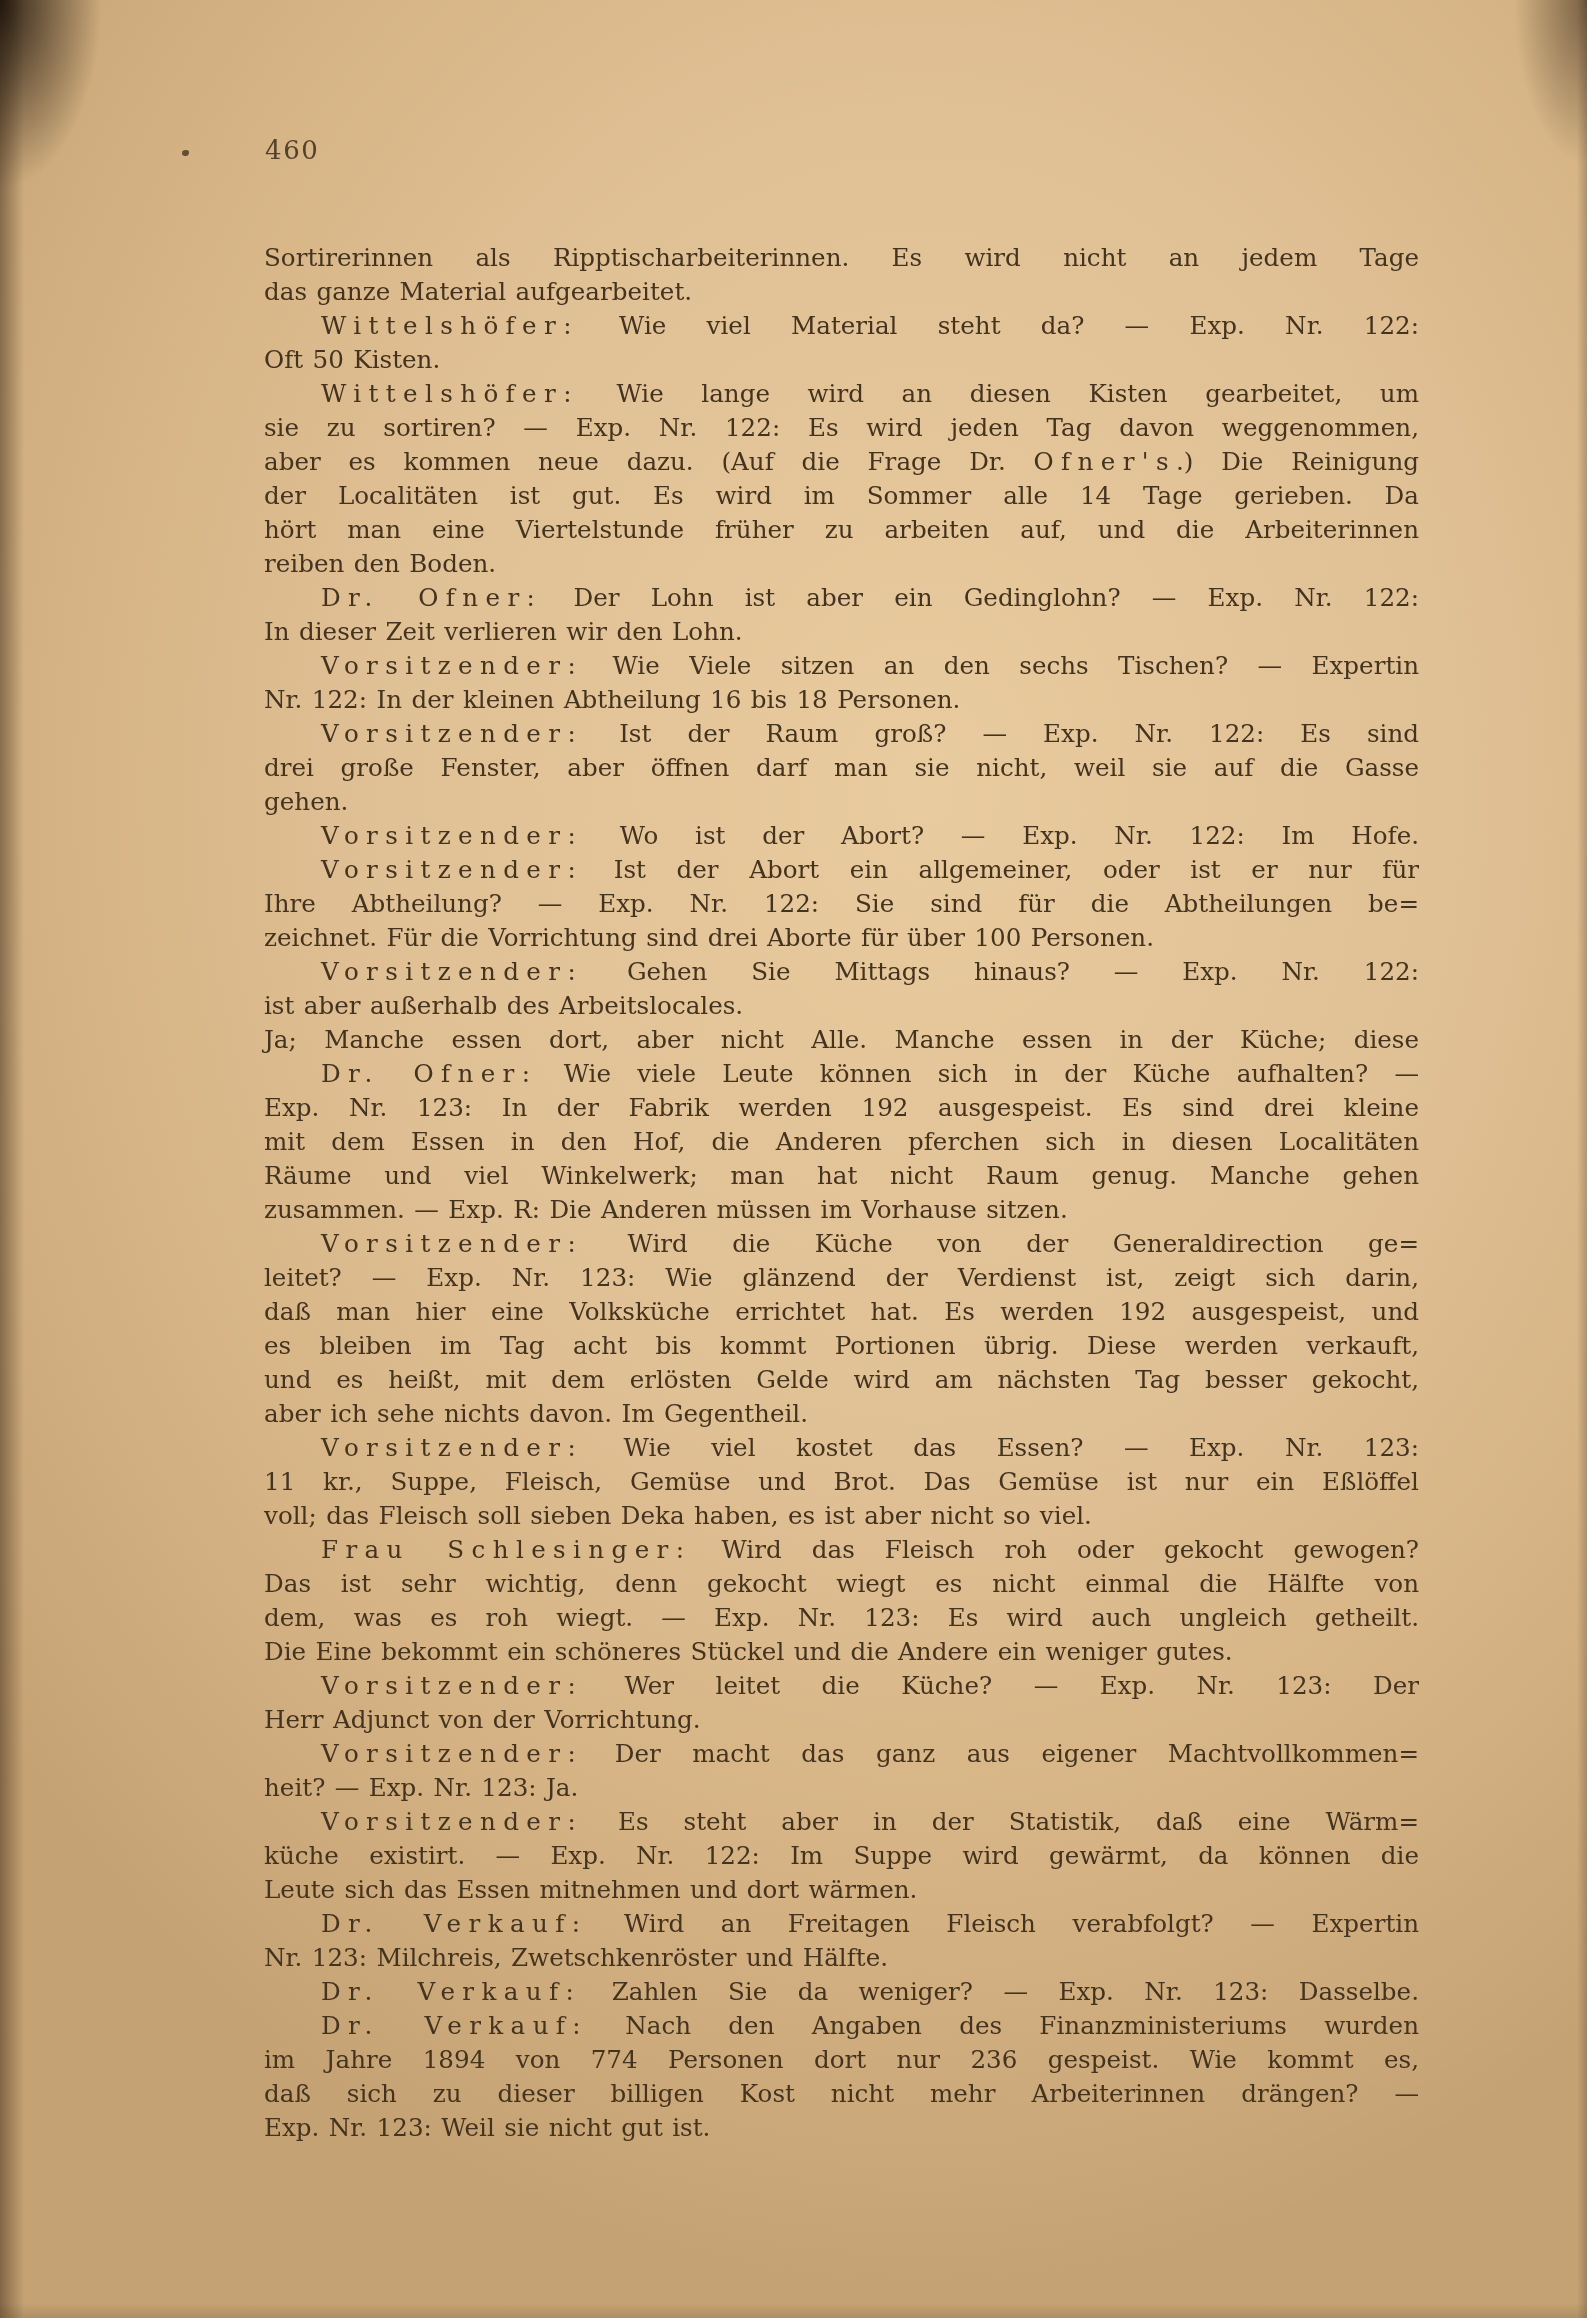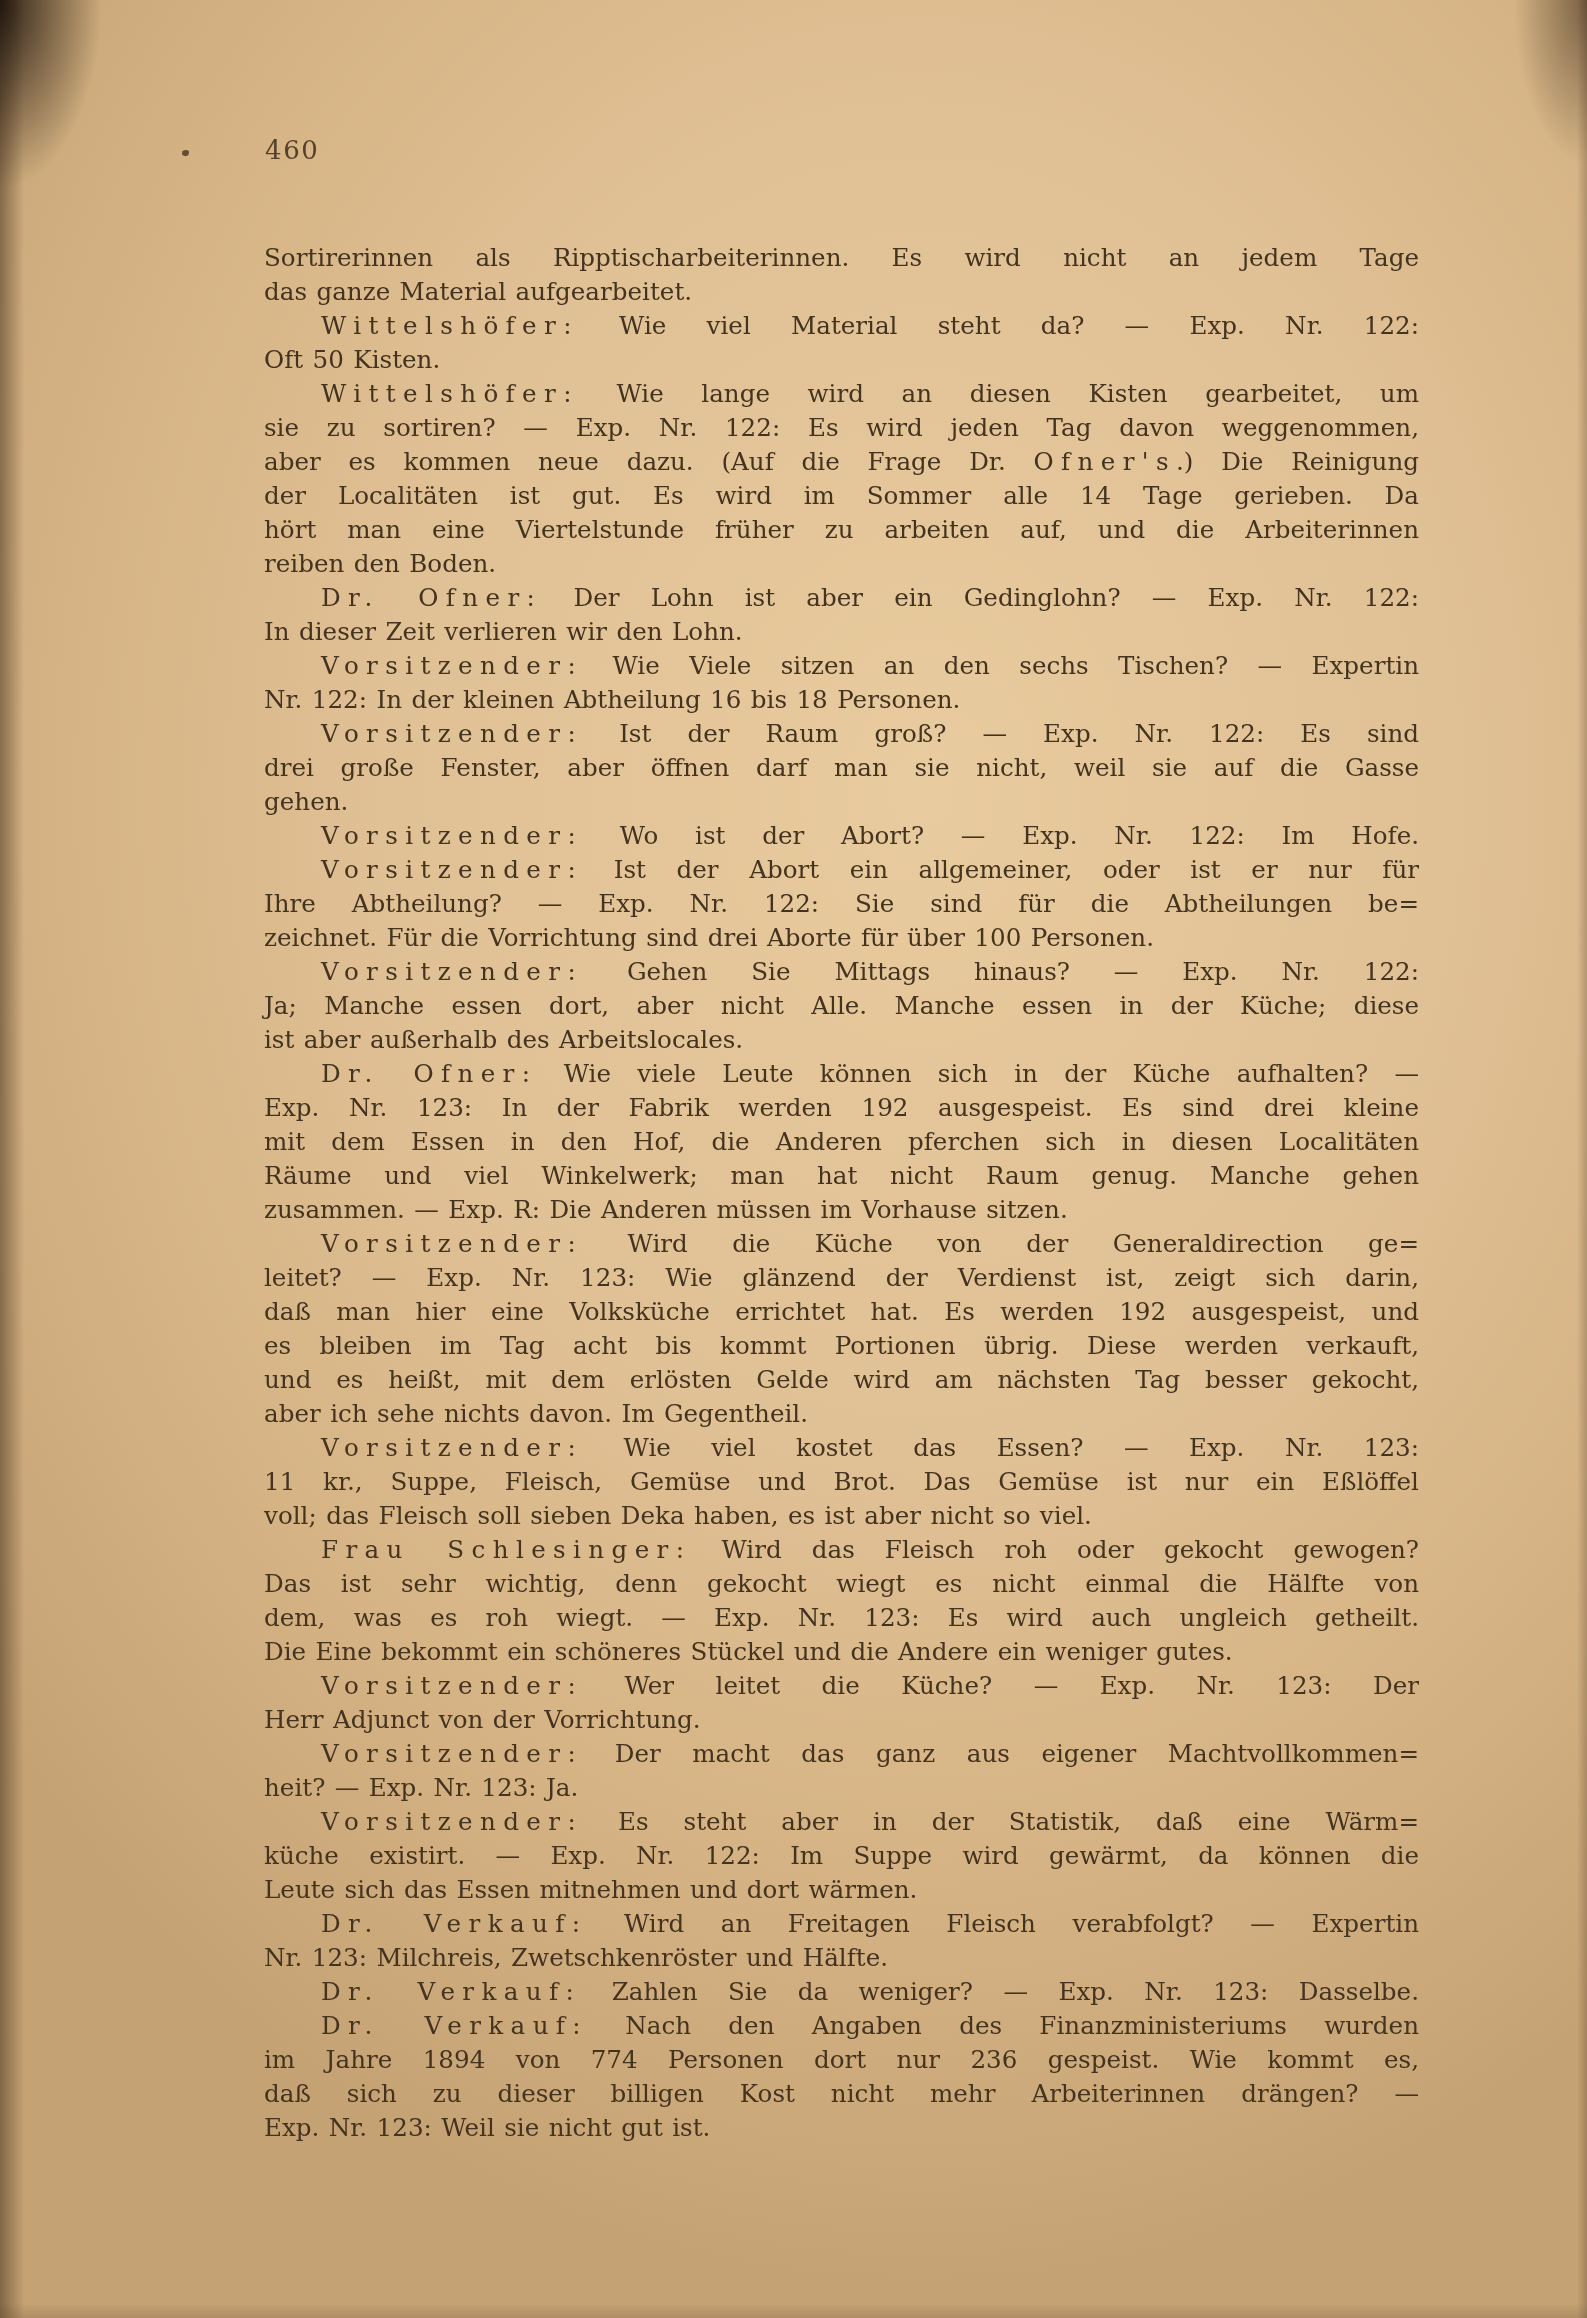--- a/index.html
+++ b/index.html
@@ -66,22 +66,22 @@
       <div class="line fill indent"><span class="spaced">Vorsitzender:</span><span> Wie Viele sitzen an den sechs Tischen? — Expertin</span></div>
       <div class="line"><span>Nr. 122: In der kleinen Abtheilung 16 bis 18 Personen.</span></div>
       <div class="line fill indent"><span class="spaced">Vorsitzender:</span><span> Ist der Raum groß? — Exp. Nr. 122: Es sind</span></div>
       <div class="line fill"><span>drei große Fenster, aber öffnen darf man sie nicht, weil sie auf die Gasse</span></div>
       <div class="line"><span>gehen.</span></div>
       <div class="line fill indent"><span class="spaced">Vorsitzender:</span><span> Wo ist der Abort? — Exp. Nr. 122: Im Hofe.</span></div>
       <div class="line fill indent"><span class="spaced">Vorsitzender:</span><span> Ist der Abort ein allgemeiner, oder ist er nur für</span></div>
       <div class="line fill"><span>Ihre Abtheilung? — Exp. Nr. 122: Sie sind für die Abtheilungen be=</span></div>
       <div class="line"><span>zeichnet. Für die Vorrichtung sind drei Aborte für über 100 Personen.</span></div>
       <div class="line fill indent"><span class="spaced">Vorsitzender:</span><span> Gehen Sie Mittags hinaus? — Exp. Nr. 122:</span></div>
+      <div class="line"><span>ist aber außerhalb des Arbeitslocales.</span></div>
       <div class="line fill"><span>Ja; Manche essen dort, aber nicht Alle. Manche essen in der Küche; diese</span></div>
-      <div class="line"><span>ist aber außerhalb des Arbeitslocales.</span></div>
       <div class="line fill indent"><span class="spaced">Dr. Ofner:</span><span> Wie viele Leute können sich in der Küche aufhalten? —</span></div>
       <div class="line fill"><span>Exp. Nr. 123: In der Fabrik werden 192 ausgespeist. Es sind drei kleine</span></div>
       <div class="line fill"><span>mit dem Essen in den Hof, die Anderen pferchen sich in diesen Localitäten</span></div>
       <div class="line fill"><span>Räume und viel Winkelwerk; man hat nicht Raum genug. Manche gehen</span></div>
       <div class="line"><span>zusammen. — Exp. R: Die Anderen müssen im Vorhause sitzen.</span></div>
       <div class="line fill indent"><span class="spaced">Vorsitzender:</span><span> Wird die Küche von der Generaldirection ge=</span></div>
       <div class="line fill"><span>leitet? — Exp. Nr. 123: Wie glänzend der Verdienst ist, zeigt sich darin,</span></div>
       <div class="line fill"><span>daß man hier eine Volksküche errichtet hat. Es werden 192 ausgespeist, und</span></div>
       <div class="line fill"><span>es bleiben im Tag acht bis kommt Portionen übrig. Diese werden verkauft,</span></div>
       <div class="line fill"><span>und es heißt, mit dem erlösten Gelde wird am nächsten Tag besser gekocht,</span></div>

